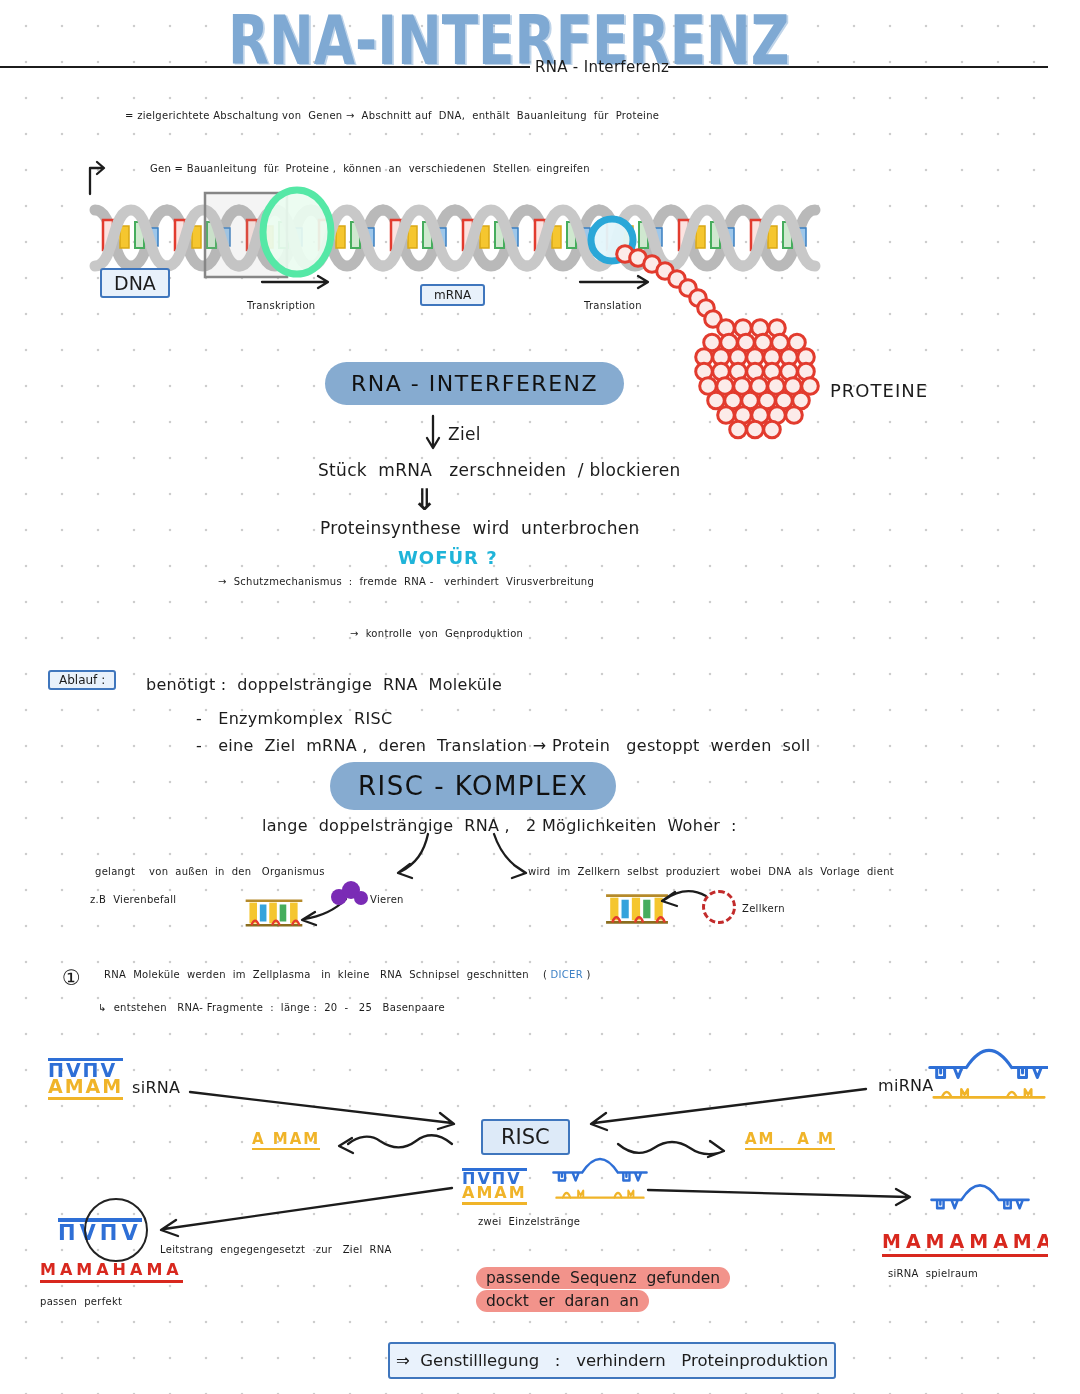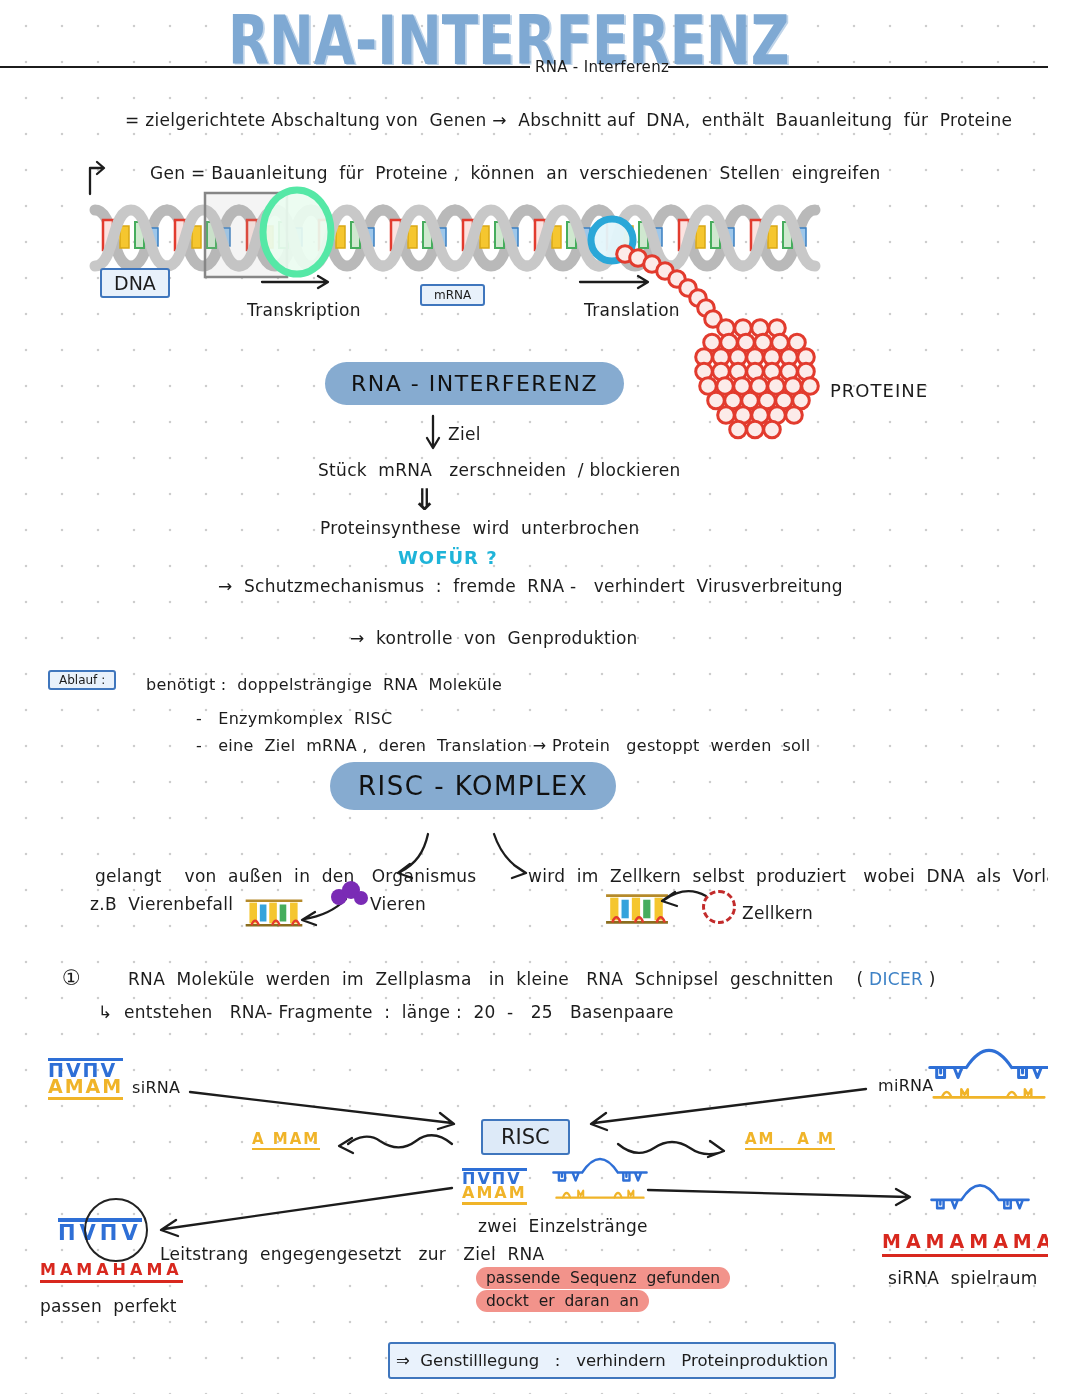--- a/index.html
+++ b/index.html
@@ -3,21 +3,21 @@
 <meta charset="utf-8">
 <style>
   html,body{margin:0;padding:0;}
   #canvas{
     position:relative; width:1048px; height:1394px; overflow:hidden;
     background-color:#ffffff;
     background-image:radial-gradient(#cdcdcd 1.4px, transparent 1.6px);
     background-size:36px 36px; background-position:8px 8px;
     font-family:"DejaVu Sans", sans-serif; color:#1c1c1c;
   }
-  .t{position:absolute; white-space:pre; font-size:17px; letter-spacing:.3px;}
+  .t{position:absolute; white-space:pre; font-size:10px; letter-spacing:.3px;}
   .abs{position:absolute;}
   .pill{
     position:absolute; background:#86abd0; border-radius:26px; color:#111;
     text-align:center; letter-spacing:1.5px; font-weight:500;
   }
   .tagbox{
     position:absolute; border:2px solid #3f76bd; background:#e8f1fb;
     border-radius:3px; padding:2px 12px; white-space:pre;
   }
   .hl{
@@ -180,20 +180,21 @@
   <div class="t cyan" style="left:398px;top:547px;font-size:18px;letter-spacing:1px;">WOFÜR ?</div>
   <div class="t" style="left:218px;top:576px;">→  Schutzmechanismus  :  fremde  RNA -   verhindert  Virusverbreitung</div>
   <div class="t" style="left:350px;top:628px;">→  kontrolle  von  Genproduktion</div>
 
   <div class="tagbox" style="left:48px;top:670px;font-size:12px;padding:1px 9px;">Ablauf :</div>
   <div class="t" style="left:146px;top:675px;font-size:16px;">benötigt :  doppelsträngige  RNA  Moleküle</div>
   <div class="t" style="left:196px;top:709px;font-size:16px;">-   Enzymkomplex  RISC</div>
   <div class="t" style="left:196px;top:736px;font-size:16px;">-   eine  Ziel  mRNA ,  deren  Translation → Protein   gestoppt  werden  soll</div>
 
   <div class="pill" style="left:330px;top:762px;padding:9px 28px;font-size:26px;">RISC - KOMPLEX</div>
+  <div class="t" style="left:262px;top:816px;font-size:16px;">lange  doppelsträngige  RNA ,   2 Möglichkeiten  Woher  :</div>
   <svg class="abs" style="left:388px;top:832px;" width="160" height="52">
     <path class="arrowpath" d="M40,2 C36,20 28,32 12,40 M22,32 L10,41 L24,46"></path>
     <path class="arrowpath" d="M106,2 C112,20 122,32 136,40 M126,33 L138,41 L124,46"></path>
   </svg>
 
   <div class="t" style="left:95px;top:866px;">gelangt    von  außen  in  den   Organismus</div>
   <div class="t" style="left:90px;top:894px;">z.B  Vierenbefall</div>
   <svg class="abs" style="left:243px;top:896px;" width="62" height="34" viewBox="0 0 64 36">
       <use href="#ladder-color"></use>
     </svg>
@@ -211,21 +212,21 @@
   <svg class="abs" style="left:604px;top:890px;" width="66" height="38" viewBox="0 0 64 36">
       <use href="#ladder-color"></use>
     </svg>
   <svg class="abs" style="left:658px;top:886px;" width="52" height="26">
     <path class="arrowpath" d="M48,10 C34,2 20,4 6,14 M17,6 L4,15 L19,20"></path>
   </svg>
   <div class="abs" style="left:702px;top:890px;width:28px;height:28px;border:3px dashed #c22b2b;border-radius:50%;"></div>
   <div class="t" style="left:742px;top:903px;">Zellkern</div>
 
   <div class="t" style="left:62px;top:966px;font-size:21px;">①</div>
-  <div class="t" style="left:104px;top:969px;margin-left:24px;"><span>RNA  Moleküle  werden  im  Zellplasma   in  kleine   RNA  Schnipsel  geschnitten    </span><span>( </span><span class="dicer">DICER</span><span> )</span></div>
+  <div class="t" style="left:104px;top:969px;"><span>RNA  Moleküle  werden  im  Zellplasma   in  kleine   RNA  Schnipsel  geschnitten    </span><span>( </span><span class="dicer">DICER</span><span> )</span></div>
   <div class="t" style="left:98px;top:1002px;">↳  entstehen   RNA- Fragmente  :  länge :  20  -   25   Basenpaare</div>
 
   <div class="abs" style="left:48px;top:1058px;">
     <div class="sb-row" style="font-size:19px;letter-spacing:2px;">ПVПV</div>
     <div class="sy-row" style="font-size:19px;letter-spacing:2px;margin-top:-4px;">АМАМ</div>
   </div>
   <div class="t" style="left:132px;top:1078px;font-size:16px;">siRNA</div>
 
   <svg class="abs" style="left:928px;top:1044px;color:#2e6fd6;" width="122" height="38" viewBox="0 0 140 42" preserveAspectRatio="none">
       <use href="#hairpin"></use>

